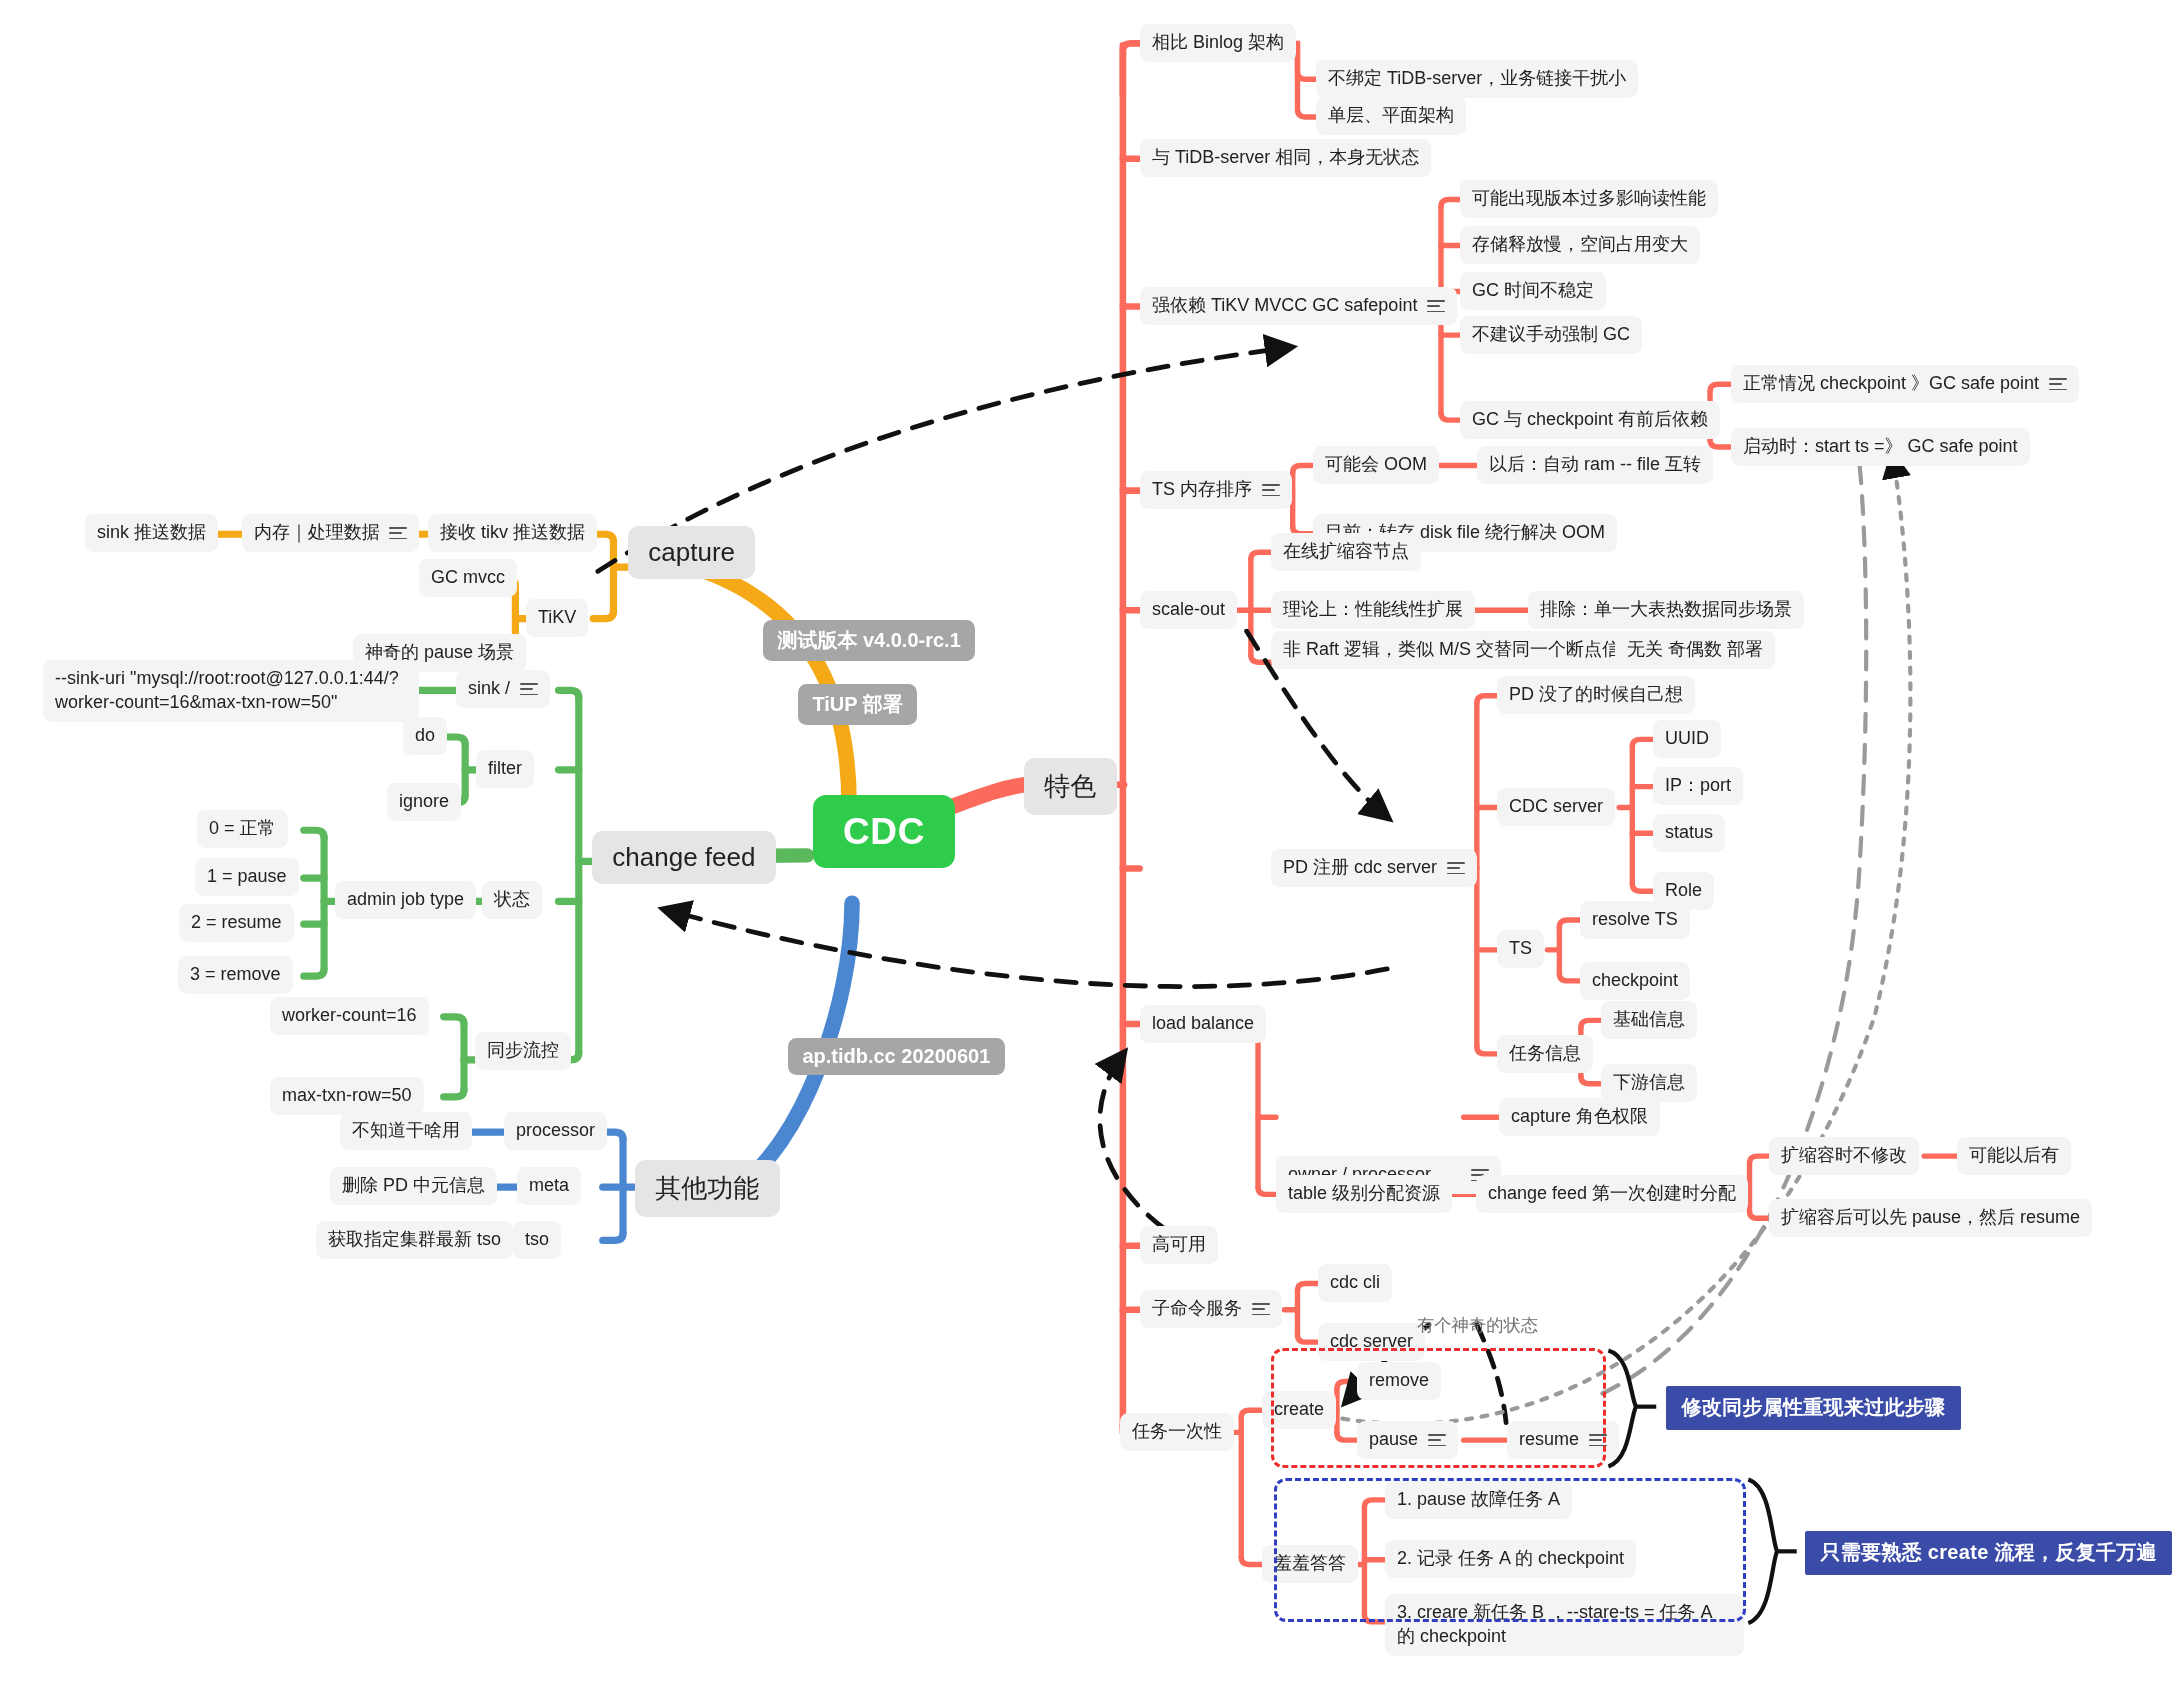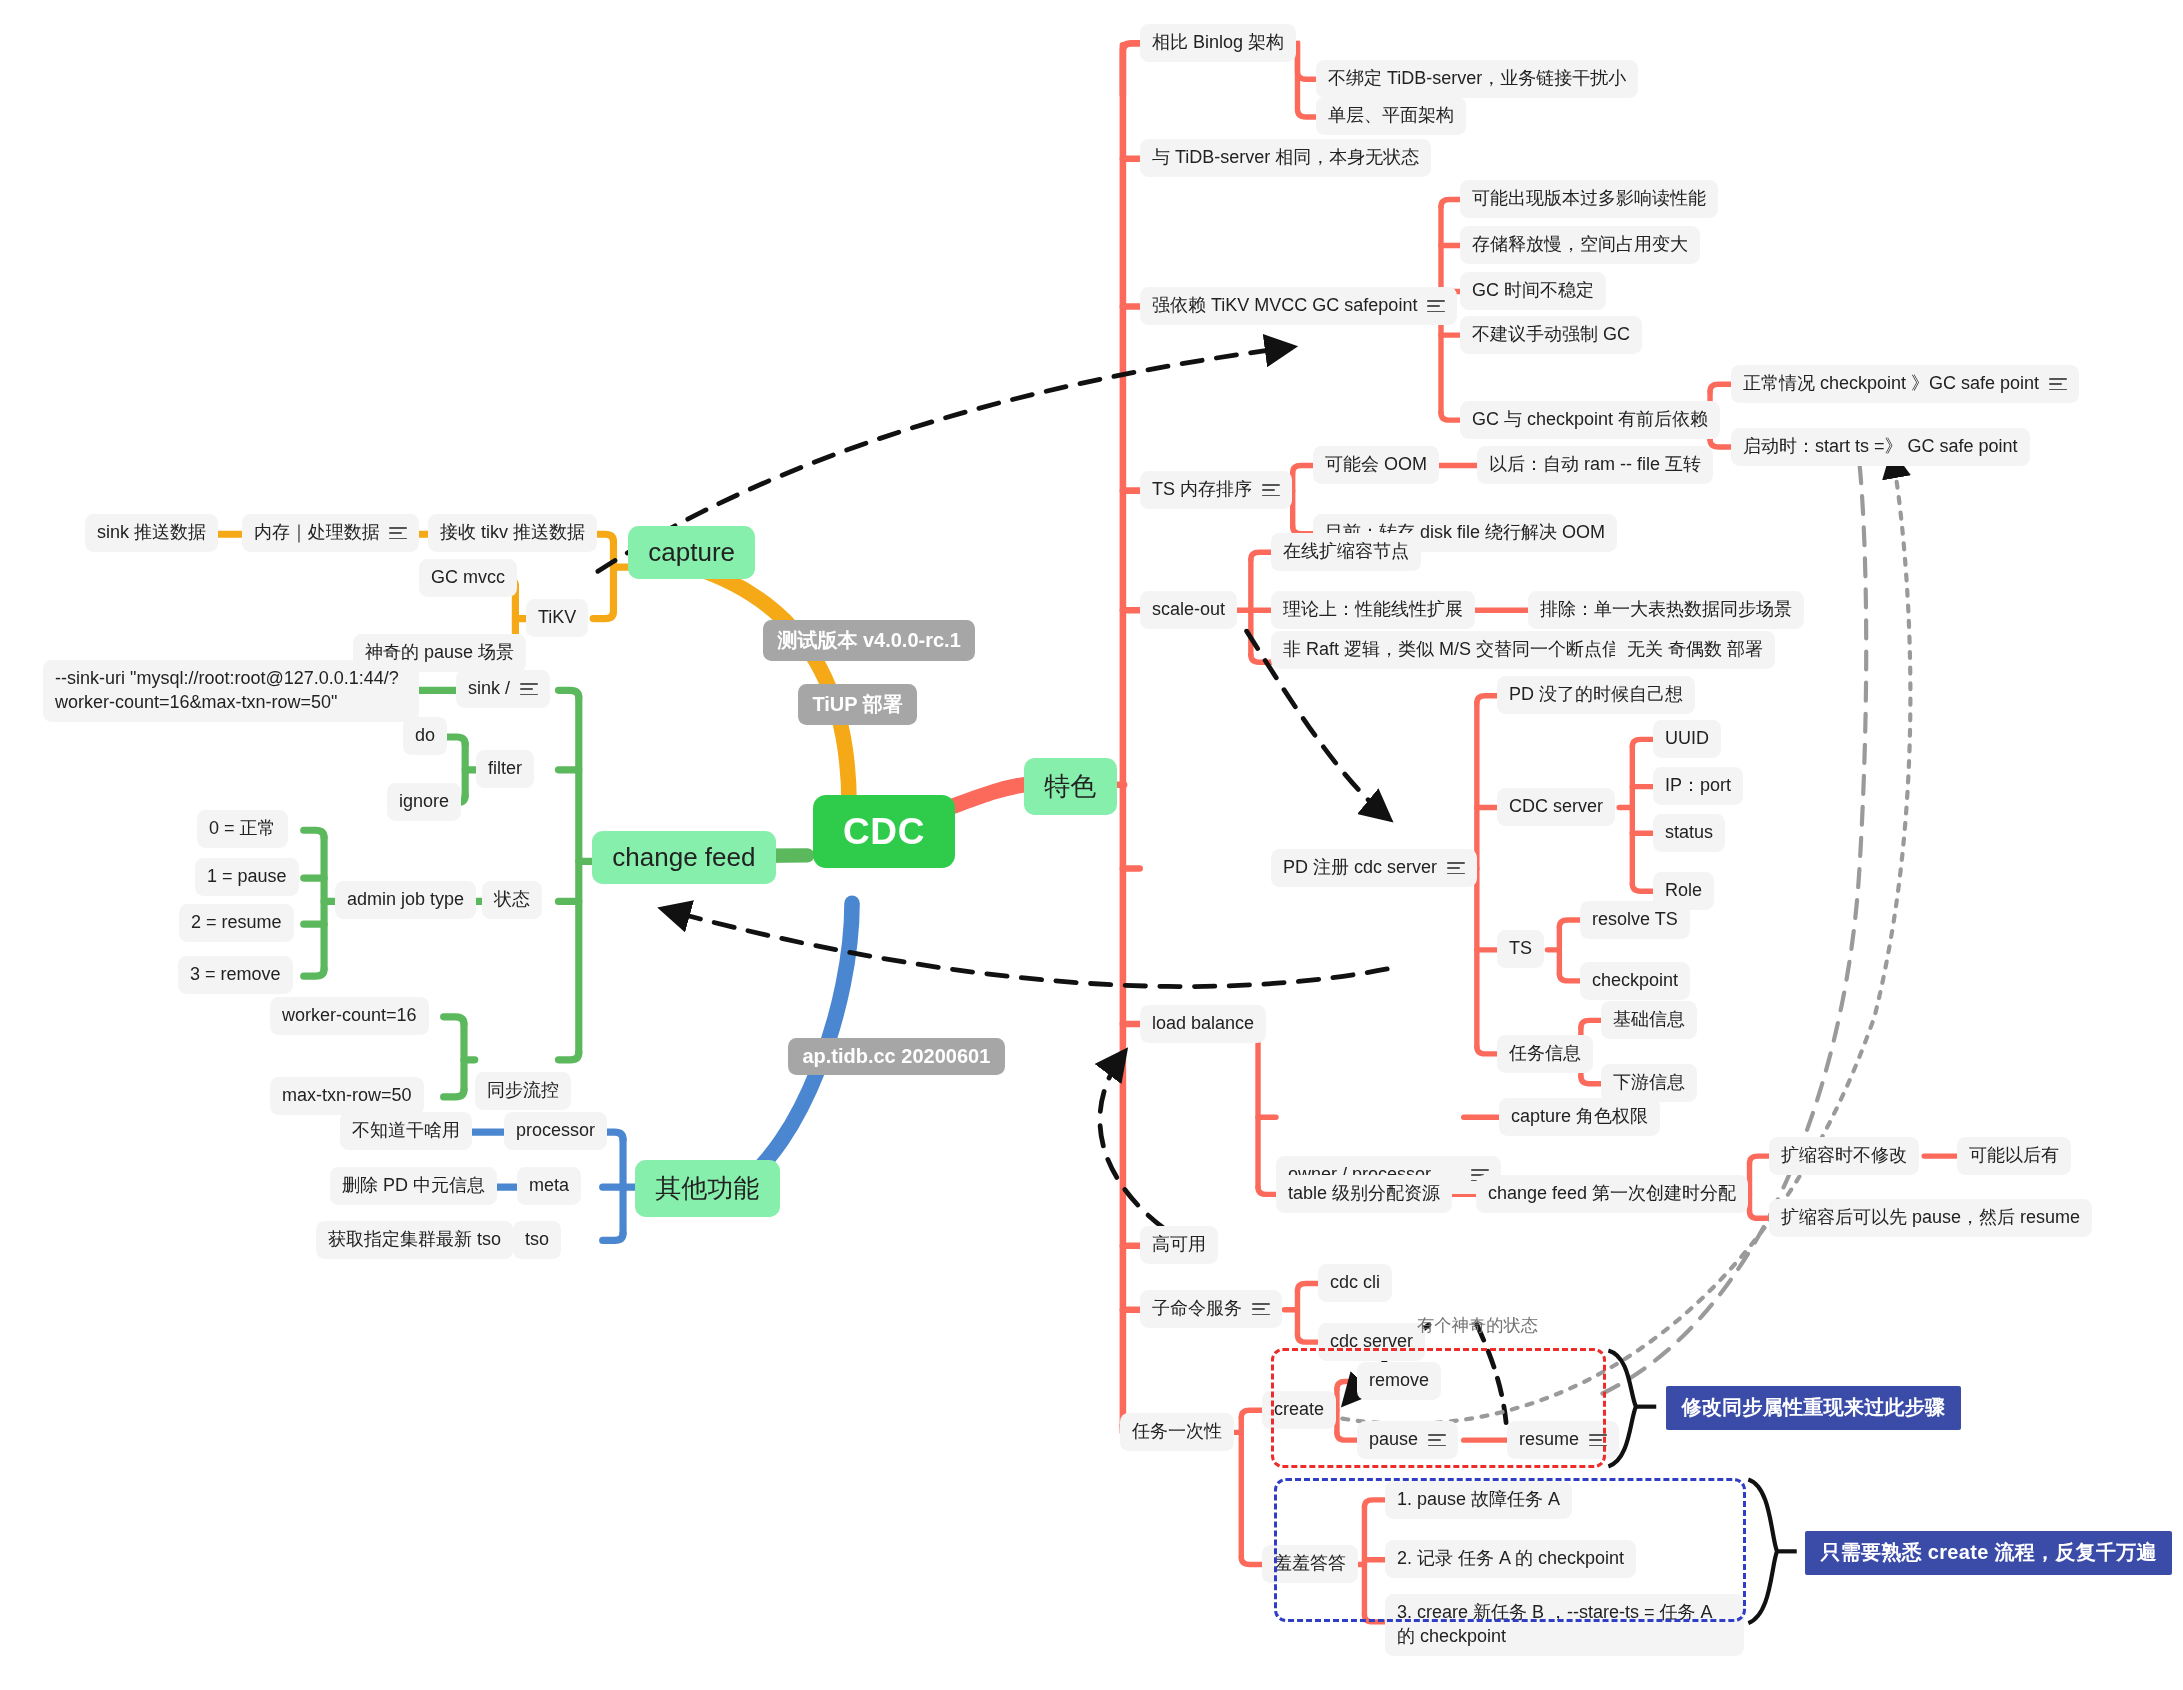--- a/index.html
+++ b/index.html
@@ -11,21 +11,21 @@
         font-size:18px;line-height:1.32;white-space:nowrap;
         display:flex;align-items:center;padding:7.2px 12px;box-sizing:border-box;}
   .node.wrap{white-space:normal;}
 
   
   .root{position:absolute;background:#2ecc4a;color:#fff;border-radius:13px;
         font-size:37px;font-weight:600;padding:15.5px 30px;display:flex;
         align-items:center;justify-content:center;letter-spacing:0.6px;}
 
   
-  .main-topic{position:absolute;background:#86efac;border-radius:10.8px;color:#222;
+  .main-topic{position:absolute;background:#e5e5e5;border-radius:10.8px;color:#222;
         font-size:26px;font-weight:500;padding:10.8px 20.3px;display:flex;align-items:center;}
 
   
   .graytag{position:absolute;background:#a6a6a6;color:#fff;border-radius:8.4px;
         font-size:20px;font-weight:600;padding:7.2px 14.4px;display:flex;align-items:center;}
 
   
   .bluebadge{position:absolute;background:#3b4ca8;color:#fff;border-radius:2px;
         font-size:20px;font-weight:700;padding:8.4px 15.5px;display:flex;align-items:center;
         letter-spacing:0.3px;}
@@ -329,21 +329,21 @@
   </div>
   <div class="node" style="left:195px;top:858px;">
     <span>1 = pause</span>
   </div>
   <div class="node" style="left:179px;top:904px;">
     <span>2 = resume</span>
   </div>
   <div class="node" style="left:178px;top:956px;">
     <span>3 = remove</span>
   </div>
-  <div class="node" style="left:475px;top:1072px;">
+  <div class="node" style="left:475px;top:1032px;">
     <span>同步流控</span>
   </div>
   <div class="node" style="left:270px;top:997px;">
     <span>worker-count=16</span>
   </div>
   <div class="node" style="left:270px;top:1077px;">
     <span>max-txn-row=50</span>
   </div>
 
   <div class="node" style="left:504px;top:1112px;">

